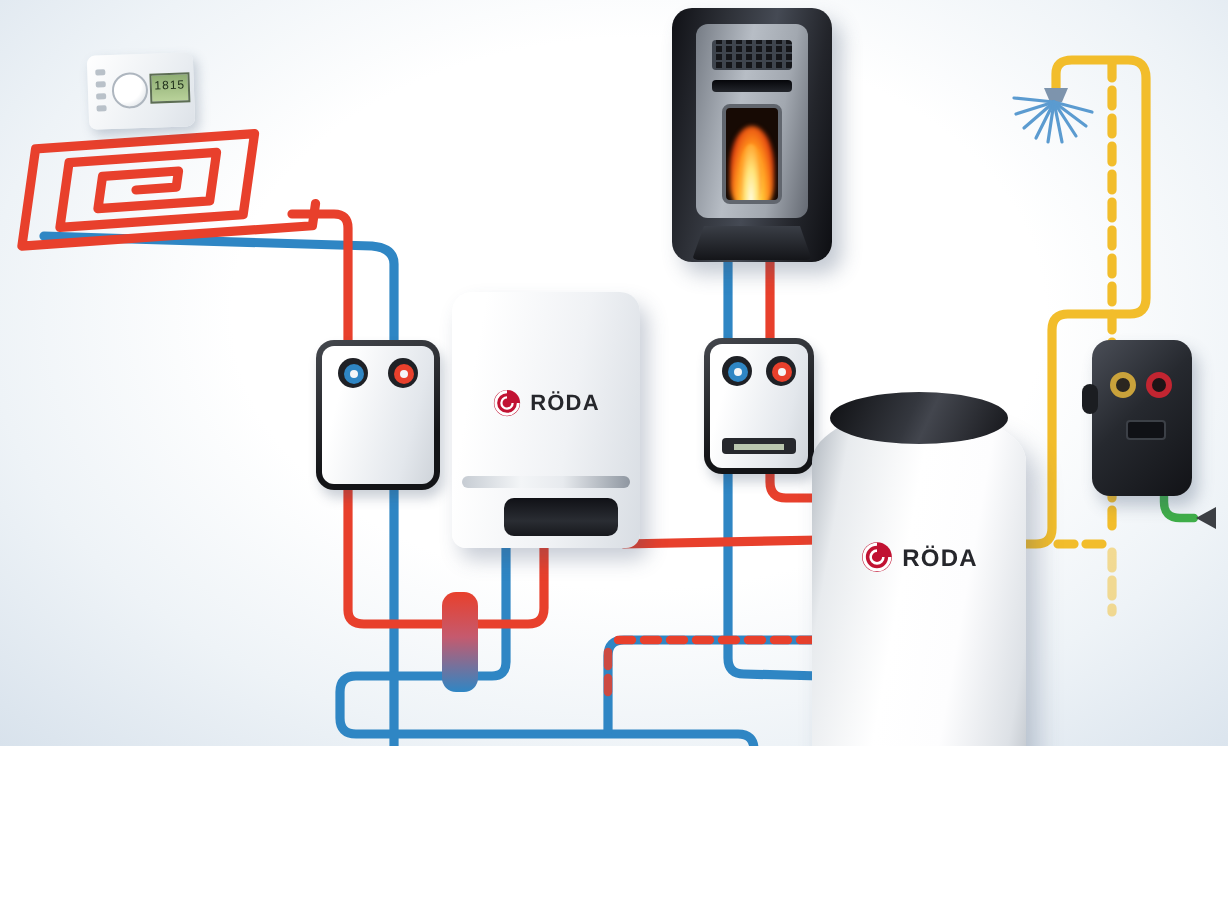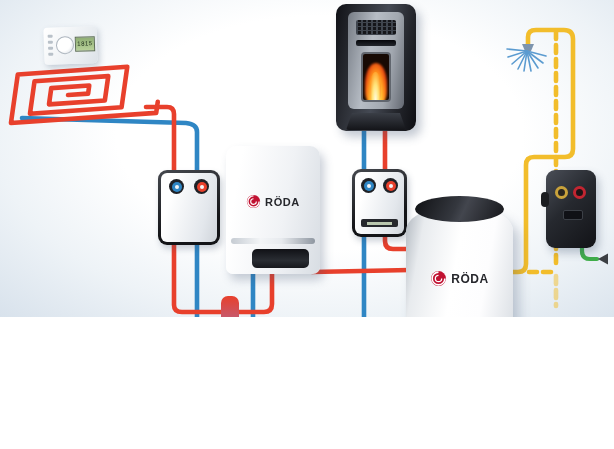--- a/index.html
+++ b/index.html
@@ -1,16 +1,16 @@
 <!DOCTYPE html>
 <html style="--heating-flow: #e8402c; --heating-return: #2f86c4; --dhw-pipe: #f2bd2b; --cold-water: #3fae49; --logo-red: #c11232; --arrow-dark: #3c3f44;"><head>
 <meta charset="utf-8">
 <style>
   html,body{margin:0;padding:0;background:#fff;font-family:"Liberation Sans",sans-serif;}
-  .stage{position:relative;width:614px;height:317px;overflow:hidden;
+  .stage{position:relative;width:614px;height:373px;overflow:hidden;
          background:radial-gradient(ellipse at 52% 42%, #ffffff 45%, #eef3f7 72%, #d8e2ec 100%);}
   svg.pipes{position:absolute;left:0;top:0;}
   .pipe{fill:none;stroke-width:4.6;stroke-linecap:round;stroke-linejoin:round;}
   .thin{stroke-width:1.6;}
   .p-hot{stroke:var(--heating-flow,#e8402c);}
   .p-cold{stroke:var(--heating-return,#2f86c4);}
   .p-dhw{stroke:var(--dhw-pipe,#f2bd2b);}
   .p-green{stroke:var(--cold-water,#3fae49);stroke-width:4.2;}
   .dash{stroke-dasharray:8 6;}
   .rdash{stroke-dasharray:7 6;stroke-width:4.2;}

